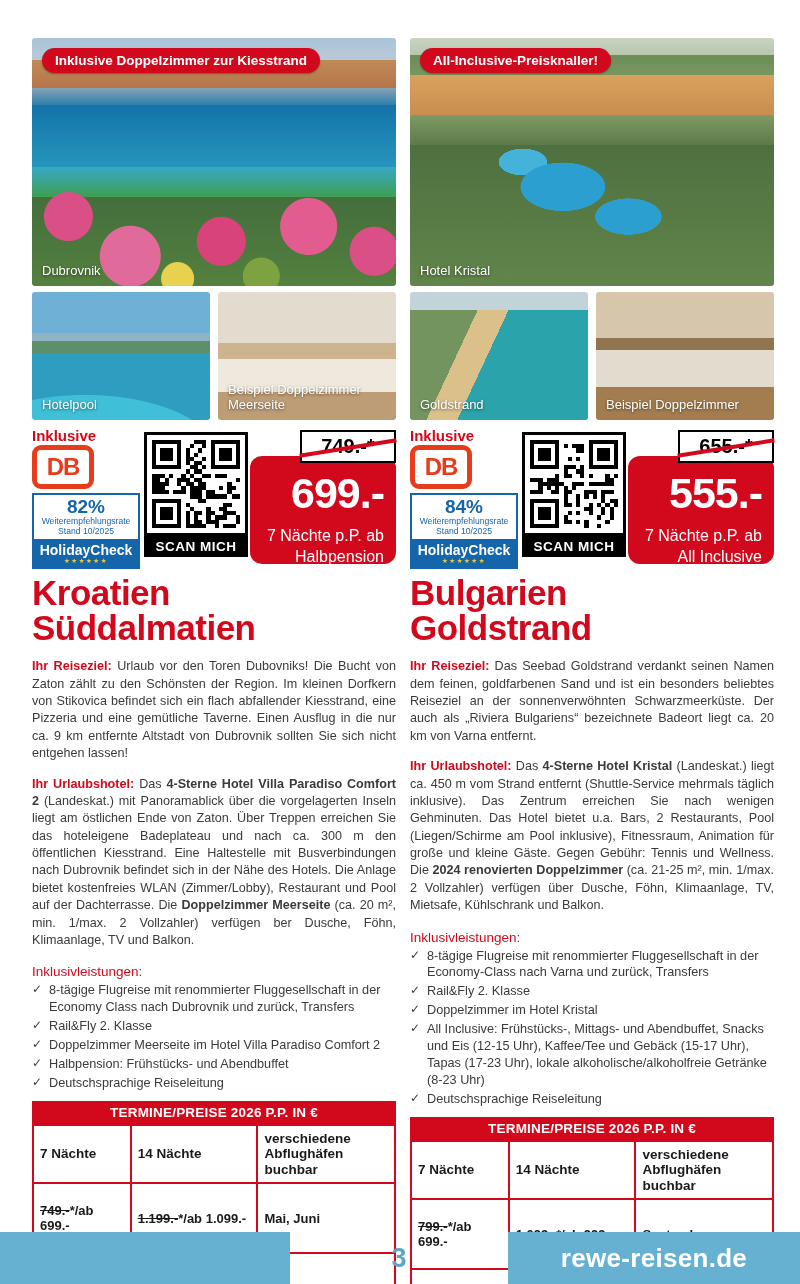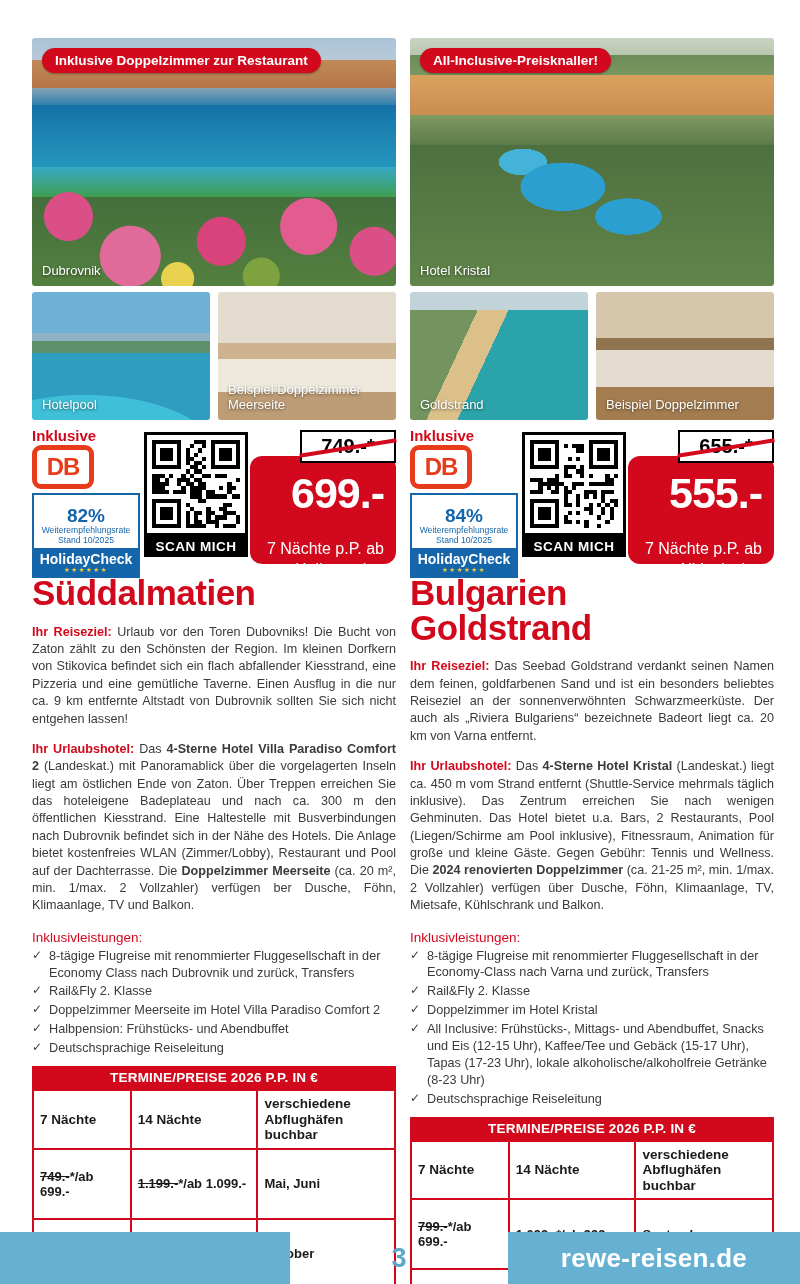--- a/index.html
+++ b/index.html
@@ -43,39 +43,39 @@
   .thumb-room2{background:linear-gradient(180deg,#d6c6ab 0 36%,#8f744f 36% 45%,#e3dbcd 45% 74%,#a37d50 74% 100%);}
 
   
   .pricing{display:flex;gap:2px;margin-top:8px;height:136px;}
   .p-left{width:110px;flex:0 0 110px;}
   .inklusive{color:#d2091c;font-weight:700;font-size:15px;line-height:1;}
   .db-logo{width:62px;height:44px;border:5px solid #e73c1c;border-radius:9px;margin-top:2px;
            display:flex;align-items:center;justify-content:center;color:#e73c1c;
            font-weight:700;font-size:24px;letter-spacing:-1px;background:#fff;}
   .hc{width:108px;border:2px solid #1565ab;margin-top:4px;background:#fff;text-align:center;}
-  .hc-percent{color:#1565ab;font-weight:700;font-size:19px;line-height:1.05;padding-top:11px;}
+  .hc-percent{color:#1565ab;font-weight:700;font-size:19px;line-height:1.05;padding-top:2px;}
   .hc-line{color:#1565ab;font-size:8.6px;line-height:1.15;}
   .hc-bottom{background:#1565ab;color:#fff;margin-top:2px;padding:4px 0 3px;}
   .hc-brand{font-weight:700;font-size:14px;line-height:1;}
   .hc-stars{color:#e8c83c;font-size:6.5px;letter-spacing:1.5px;line-height:1.2;}
   .qr-wrap{width:104px;flex:0 0 104px;margin-top:4px;}
   .qr-tile{width:104px;height:104px;border:3px solid #000;background:#fff;padding:5px;}
   .qr-band{width:104px;background:#000;color:#fff;text-align:center;font-weight:700;
            font-size:13.5px;padding:3px 0;letter-spacing:.5px;}
   .p-right{flex:1;position:relative;}
   .oldprice{position:absolute;top:2px;right:0;width:96px;height:33px;background:#fff;
             border:2.5px solid #000;display:flex;align-items:center;justify-content:center;
             font-weight:700;font-size:20px;color:#000;z-index:2;}
   .oldprice::after{content:"";position:absolute;left:-3px;right:-3px;top:48%;height:3.5px;
             background:#d2091c;transform:rotate(-9deg);}
   .redbox{position:absolute;top:28px;left:0;right:0;bottom:0;background:#d2091c;color:#fff;
           border-radius:12px;padding:8px 12px 8px;text-align:right;}
   .bigprice{font-weight:700;font-size:43px;line-height:1;letter-spacing:-1px;margin-top:8px;}
-  .pricesub{font-size:16px;line-height:1.3;margin-top:24px;}
+  .pricesub{font-size:16px;line-height:1.3;margin-top:11px;}
 
   
   .title{color:#d2091c;font-weight:700;font-size:35px;line-height:.99;letter-spacing:-.5px;margin-top:12px;}
   .para{font-size:12.6px;line-height:1.38;text-align:justify;margin-top:13px;}
   .redlabel{color:#d2091c;font-weight:700;}
   .inkl-head{color:#d2091c;font-weight:400;font-size:13.5px;margin-top:15px;}
   .checklist{list-style:none;margin:3px 0 0;padding:0;font-size:12.7px;line-height:1.33;}
   .checklist li{position:relative;padding-left:17px;margin-top:2px;}
   .checklist li::before{content:"✓";position:absolute;left:0;top:0;font-size:12px;color:#3a3a38;}
 
@@ -100,21 +100,21 @@
   .fsite{color:#fff;font-weight:700;font-size:26px;letter-spacing:.3px;}
 </style>
 </head>
 <body>
 
 <div class="page">
   <div class="cols">
 
     <div class="col">
       <div class="hero hero-dubrovnik">
-        <div class="badge">Inklusive Doppelzimmer zur Restaurant</div>
+        <div class="badge">Inklusive Doppelzimmer zur Kiesstrand</div>
         <div class="img-caption">Dubrovnik</div>
       </div>
       <div class="thumbs">
         <div class="thumb thumb-hotelpool">
           <div class="img-caption">Hotelpool</div>
         </div>
         <div class="thumb thumb-room1">
           <div class="img-caption">Beispiel Doppelzimmer Meerseite</div>
         </div>
       </div>
@@ -278,20 +278,21 @@
             <div class="bigprice">699.-</div>
             <div class="pricesub">
               <div>7 Nächte p.P. ab</div>
               <div>Halbpension</div>
             </div>
           </div>
         </div>
       </div>
 
       <div class="title">
+        <div>Kroatien</div>
         <div>Süddalmatien</div>
       </div>
 
       <div class="para"><span class="redlabel">Ihr Reiseziel:</span><span> Urlaub vor den Toren Dubovniks! Die Bucht von Zaton zählt zu den Schönsten der Region. Im kleinen Dorfkern von Stikovica befindet sich ein flach abfallender Kiesstrand, eine Pizzeria und eine gemütliche Taverne. Einen Ausflug in die nur ca. 9 km entfernte Altstadt von Dubrovnik sollten Sie sich nicht entgehen lassen!</span></div>
 
       <div class="para"><span class="redlabel">Ihr Urlaubshotel:</span><span> Das </span><b>4-Sterne Hotel Villa Paradiso Comfort 2</b><span> (Landeskat.) mit Panoramablick über die vorgelagerten Inseln liegt am östlichen Ende von Zaton. Über Treppen erreichen Sie das hoteleigene Badeplateau und nach ca. 300 m den öffentlichen Kiesstrand. Eine Haltestelle mit Busverbindungen nach Dubrovnik befindet sich in der Nähe des Hotels. Die Anlage bietet kostenfreies WLAN (Zimmer/Lobby), Restaurant und Pool auf der Dachterrasse. Die </span><b>Doppelzimmer Meerseite</b><span> (ca. 20 m², min. 1/max. 2 Vollzahler) verfügen ber Dusche, Föhn, Klimaanlage, TV und Balkon.</span></div>
 
       <div class="inkl-head">Inklusivleistungen:</div>
       <ul class="checklist">
         <li>8-tägige Flugreise mit renommierter Fluggesellschaft in der Economy Class nach Dubrovnik und zurück, Transfers</li>

